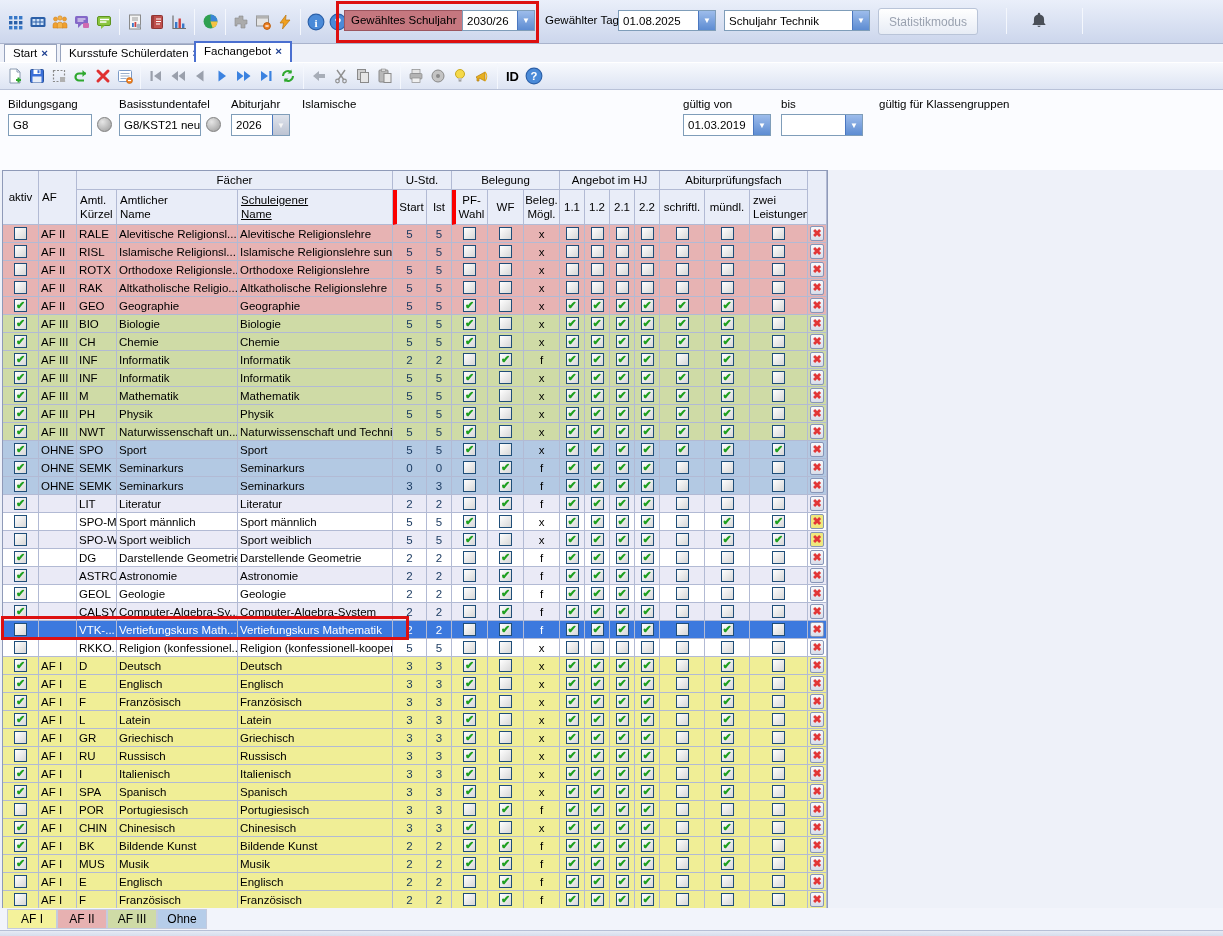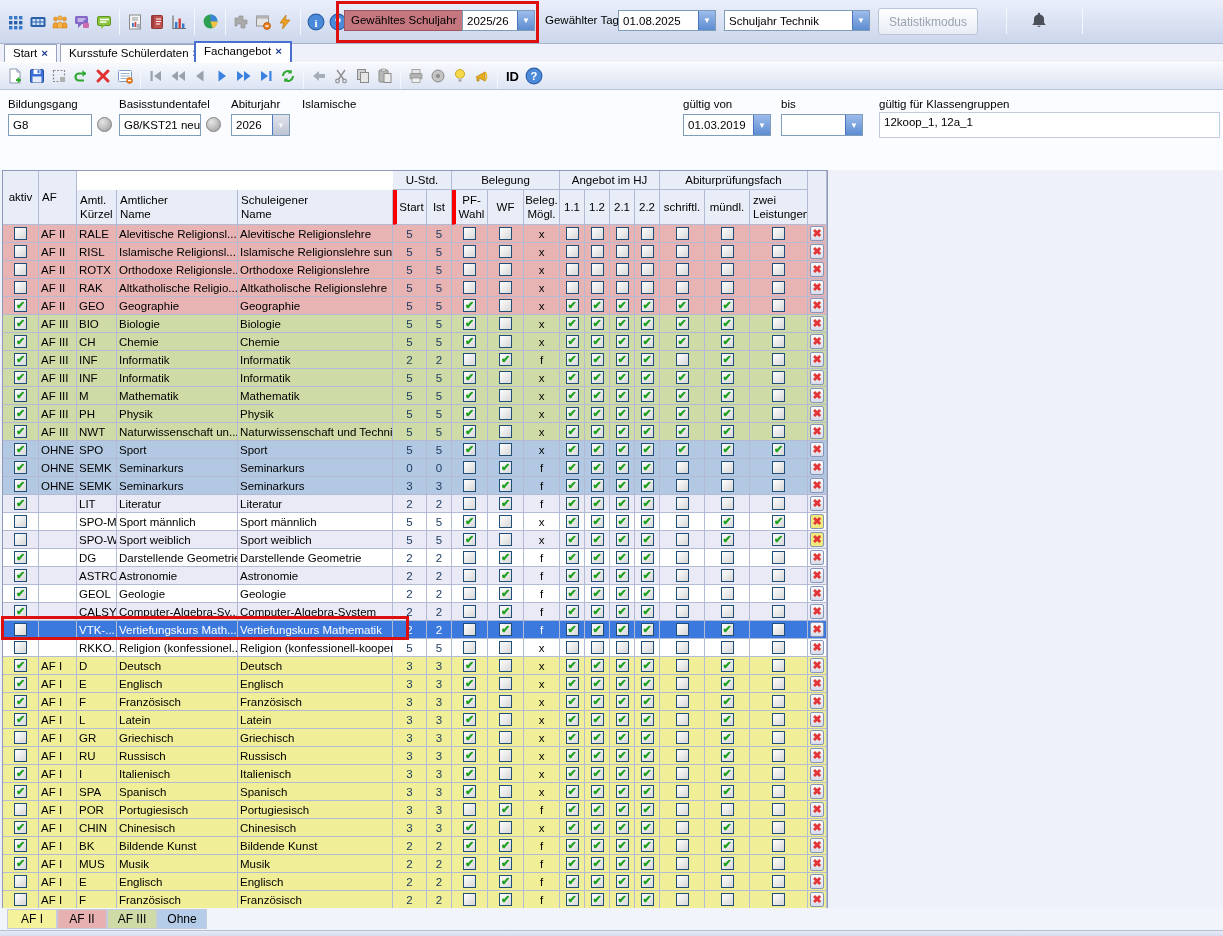--- a/index.html
+++ b/index.html
@@ -187,21 +187,21 @@
   <span class="icon">
       <svg width="18" height="18" viewBox="0 0 16 16">
         <circle cx="8" cy="8" r="7" fill="#4a8ad8" stroke="#2a5fa8"></circle>
         <text x="8" y="11.8" font-size="10" font-weight="bold" fill="#fff" text-anchor="middle">?</text>
       </svg>
     </span>
 
   <div class="abs" id="sj-annot" style="border-color: rgb(221, 16, 16);"></div>
   <span class="abs" id="sj-label">Gewähltes Schuljahr</span>
   <span class="abs dd" style="left:462px; top:10px; width:73px;">
-    <span class="v">2025/26</span>
+    <span class="v">2030/26</span>
       <span class="btn">▼</span>
   </span>
   <span class="abs flabel" style="left:545px; top:14px;">Gewählter Tag</span>
   <span class="abs dd" style="left:618px; top:10px; width:98px;">
     <span class="v">01.08.2025</span>
       <span class="btn">▼</span>
   </span>
   <span class="abs dd" style="left:724px; top:10px; width:146px;">
     <span class="v">Schuljahr Technik</span>
       <span class="btn">▼</span>
@@ -389,39 +389,37 @@
       <span class="btn dis">▼</span>
   </span>
   <span class="dd abs" style="left:683px; top:24px; width:88px; height:22px;">
     <span class="v">01.03.2019</span>
       <span class="btn">▼</span>
   </span>
   <span class="dd abs" style="left:781px; top:24px; width:82px; height:22px;">
     <span class="v"></span>
       <span class="btn">▼</span>
   </span>
-  <span class="fin" style="left:879px; top:22px; width:341px; height:26px; border-color:#c4cbde; align-items:flex-start; padding-top:3px;">
-      <span>12koop_1, 12a_1</span>
-    </span>
 </div>
 
 <div id="tablewrap">
   <div id="tgrid" style="grid-template-columns: 36px 38px 40px 121px 155px 34px 25px 36px 36px 36px 25px 25px 25px 25px 45px 45px 58px 19px; grid-template-rows: 19px 35px repeat(38, 18px);">
       <div class="c hc" style="grid-area: 1 / 1 / 3;">aktiv</div>
       <div class="c hc lft" style="grid-area: 1 / 2 / 3;">AF</div>
+      <div class="c hc" style="grid-area: 1 / 3 / auto / 6;">Fächer</div>
       <div class="c hc" style="grid-area: 1 / 6 / auto / 8;">U-Std.</div>
       <div class="c hc" style="grid-area: 1 / 8 / auto / 11;">Belegung</div>
       <div class="c hc" style="grid-area: 1 / 11 / auto / 15;">Angebot im HJ</div>
       <div class="c hc" style="grid-area: 1 / 15 / auto / 18;">Abiturprüfungsfach</div>
       <div class="c hc" style="grid-area: 1 / 18 / 3;"></div>
       <div class="c hc lft" style="grid-area: 2 / 3;">Amtl.
 Kürzel</div>
       <div class="c hc lft" style="grid-area: 2 / 4;">Amtlicher
 Name</div>
-      <div class="c hc lft" style="grid-area: 2 / 5;">Schuleigener
+      <div class="c hc lft" style="grid-area: 2 / 5; text-decoration: underline;">Schuleigener
 Name</div>
       <div class="c hc redbar" style="grid-area: 2 / 6;">Start</div>
       <div class="c hc" style="grid-area: 2 / 7;">Ist</div>
       <div class="c hc redbar" style="grid-area: 2 / 8;">PF-
 Wahl</div>
       <div class="c hc" style="grid-area: 2 / 9;">WF</div>
       <div class="c hc" style="grid-area: 2 / 10;">Beleg.
 Mögl.</div>
       <div class="c hc" style="grid-area: 2 / 11;">1.1</div>
       <div class="c hc" style="grid-area: 2 / 12;">1.2</div>

